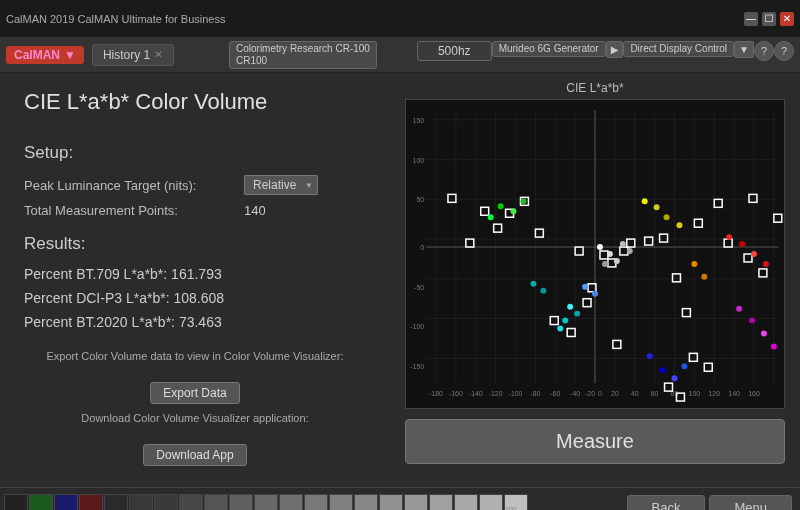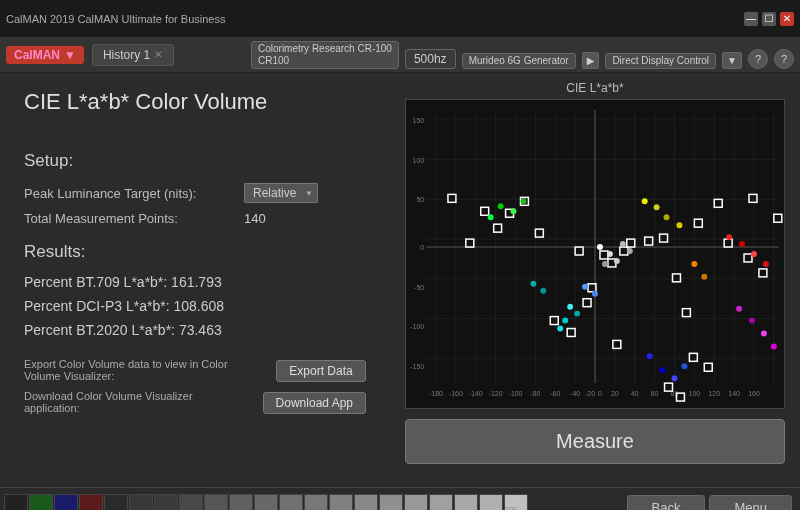--- a/index.html
+++ b/index.html
@@ -76,41 +76,42 @@
     }
     .tab-btn .close-x {
       font-size: 10px;
       color: #888;
     }
 
     
     #device-bar {
       margin-left: auto;
       display: flex;
-      align-items: flex-end;
-      gap: 6px;
+      align-items: flex-start;
+      gap: 0;
     }
     .device-chip {
       background: #4a4a4a;
       border: 1px solid #666;
       border-radius: 3px;
       padding: 1px 6px;
       font-size: 10px;
       color: #ccc;
       display: flex;
       flex-direction: column;
       line-height: 1.2;
     }
     .freq-chip {
       background: #3a3a3a;
       border: 1px solid #666;
-      padding: 2px 8px;
+      padding: 2px 20px;
       border-radius: 3px;
       font-size: 12px;
       color: #ccc;
+      margin-left: 40px;
     }
     .arrow-btn {
       background: #555;
       border: 1px solid #666;
       color: #ccc;
       padding: 2px 4px;
       font-size: 10px;
       cursor: pointer;
       border-radius: 2px;
     }
@@ -134,21 +135,21 @@
     
     #left-panel {
       width: 390px;
       padding: 16px 24px;
       flex-shrink: 0;
     }
     #page-title {
       font-size: 22px;
       font-weight: 400;
       color: #e0e0e0;
-      margin-bottom: 36px;
+      margin-bottom: 28px;
     }
     .section-label {
       font-size: 17px;
       color: #ccc;
       margin-bottom: 12px;
     }
     .field-row {
       display: flex;
       align-items: center;
       margin-bottom: 8px;
@@ -188,25 +189,26 @@
       font-size: 14px;
       color: #ccc;
       margin-bottom: 8px;
     }
 
     .export-section {
       margin-top: 20px;
     }
     .export-row {
       display: flex;
-      align-items: flex-end;
-      gap: 28px;
+      align-items: center;
+      gap: 20px;
       margin-bottom: 8px;
       font-size: 11px;
       color: #aaa;
+      flex-direction: column;
     }
     .export-row-label { flex: 1; }
     .action-btn {
       background: #555;
       color: #ddd;
       border: 1px solid #777;
       border-radius: 3px;
       padding: 3px 12px;
       font-size: 12px;
       cursor: pointer;

